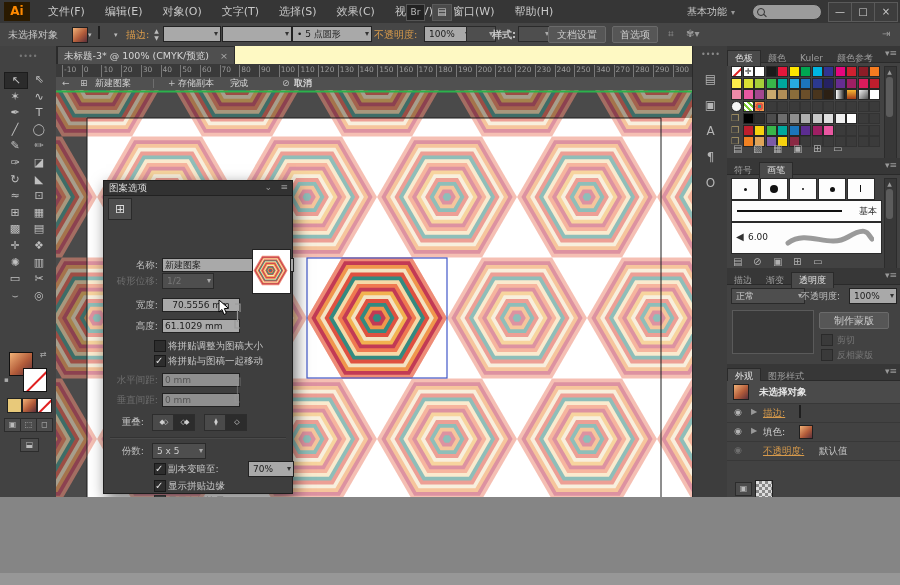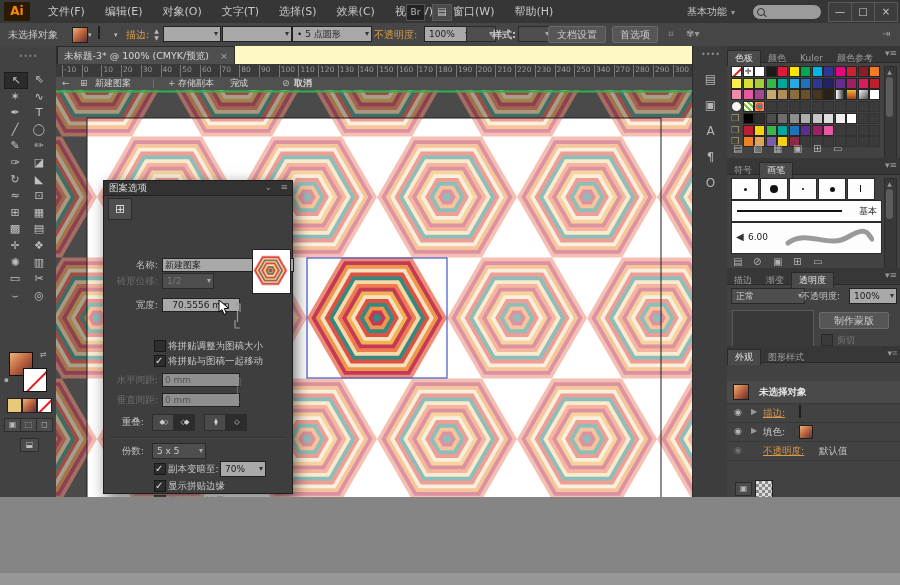--- a/index.html
+++ b/index.html
@@ -813,20 +813,24 @@
           <polygon points="-17.5,0.0 -8.8,-15.1 8.8,-15.1 17.5,0.0 8.8,15.1 -8.8,15.1" fill="#338a80"></polygon>
           <polygon points="-13.1,0.0 -6.6,-11.3 6.6,-11.3 13.1,0.0 6.6,11.3 -6.6,11.3" fill="#f0964c"></polygon>
           <polygon points="-8.8,0.0 -4.4,-7.6 4.4,-7.6 8.8,0.0 4.4,7.6 -4.4,7.6" fill="#c23a55"></polygon>
           <polygon points="-4.4,0.0 -2.2,-3.8 2.2,-3.8 4.4,0.0 2.2,3.8 -2.2,3.8" fill="#338a80"></polygon>
         </svg></div>
 
     <div class="drow" style="top:116px;">
       <span class="dlabel">宽度:</span>
       <input class="fld" style="left: 50px; top: 1px; width: 72px; text-align: center;" value="70.5556 mm">
     </div>
+    <div class="drow" style="top:137px;">
+      <span class="dlabel">高度:</span>
+      <input class="fld" style="left: 50px; top: 1px; width: 72px;" value="61.1029 mm">
+    </div>
     <div class="chain" style="left:128px;top:119px;">
       <svg width="12" height="32">
           <path d="M3 4 H8 V12 M3 20 V28 H8 M5.5 10 V22" stroke="#999" fill="none" stroke-width="1.2"></path>
         </svg>
     </div>
 
     <div class="drow" style="top:172px;">
       <span class="cb checked" style="left:42px;"></span>
       <span class="cbtext">将拼贴与图稿一起移动</span>
     </div>
@@ -859,21 +863,21 @@
 
     <div class="dsep" style="top:256px;"></div>
 
     <div class="drow" style="top:262px;">
       <span class="dlabel" style="width:32px;">份数:</span>
       <span class="dd dark" style="left:40px;top:0;width:36px;">5 x 5</span>
     </div>
     <div class="drow" style="top:280px;">
       <span class="cb checked" style="left:42px;"></span>
       <span class="cbtext">副本变暗至:</span>
-      <span class="dd" style="left:108px;top:0;width:28px;">70%</span>
+      <span class="dd" style="left:136px;top:0;width:28px;">70%</span>
     </div>
     <div class="drow" style="top:297px;">
       <span class="cb checked" style="left:42px;"></span>
       <span class="cbtext">显示拼贴边缘</span>
     </div>
     <div class="drow" style="top:312px;">
       <span class="cb dim" style="left:42px;"></span>
       <span class="cbtext dim">显示色板边界</span>
     </div>
   </div>
@@ -1056,21 +1060,21 @@
       <span class="dd" style="position:absolute;left:122px;top:242px;width:30px;">100%</span>
       <div style="position:absolute;left:5px;top:264px;width:80px;height:42px;background:#393939;border:1px solid #5a5a5a;"></div>
       <span class="btn" style="left:92px;top:266px;width:68px;">制作蒙版</span>
       <span class="cb dim" style="left:94px;top:288px;"></span>
       <span style="position:absolute;left:110px;top:288px;font-size:9px;color:#777;">剪切</span>
       <span class="cb dim" style="left:94px;top:303px;"></span>
       <span style="position:absolute;left:110px;top:303px;font-size:9px;color:#777;">反相蒙版</span>
     </div>
 
     <div>
-      <div class="ptabs" style="top:300px;font-family:Liberation Serif, serif;" id="tabs-appearance"><span class="ptab active">外观</span><span class="ptab">图形样式</span><span class="pmenu">▾≡</span></div>
+      <div class="ptabs" style="top:318px;" id="tabs-appearance"><span class="ptab active">外观</span><span class="ptab">图形样式</span><span class="pmenu">▾≡</span></div>
       <div class="approw" style="top:335px;height:22px;background:#4a4a4a;">
         <span class="swatch-mini grad-sw" style="left:6px;top:3px;"></span>
         <span style="position:absolute;left:32px;top:5px;font-weight:bold;color:#e6e6e6;">未选择对象</span>
       </div>
       <div class="approw" style="top:357px;height:19px;">
         <span class="eye" style="position:absolute;left:7px;top:4px;">◉</span>
         <span style="position:absolute;left:24px;top:4px;color:#999;font-size:8px;">▶</span>
         <span class="ulink" style="position:absolute;left:36px;top:4px;">描边:</span>
         <span class="swatch-mini none-sw" style="left:72px;top:3px;width:12px;height:12px;"></span>
       </div>

